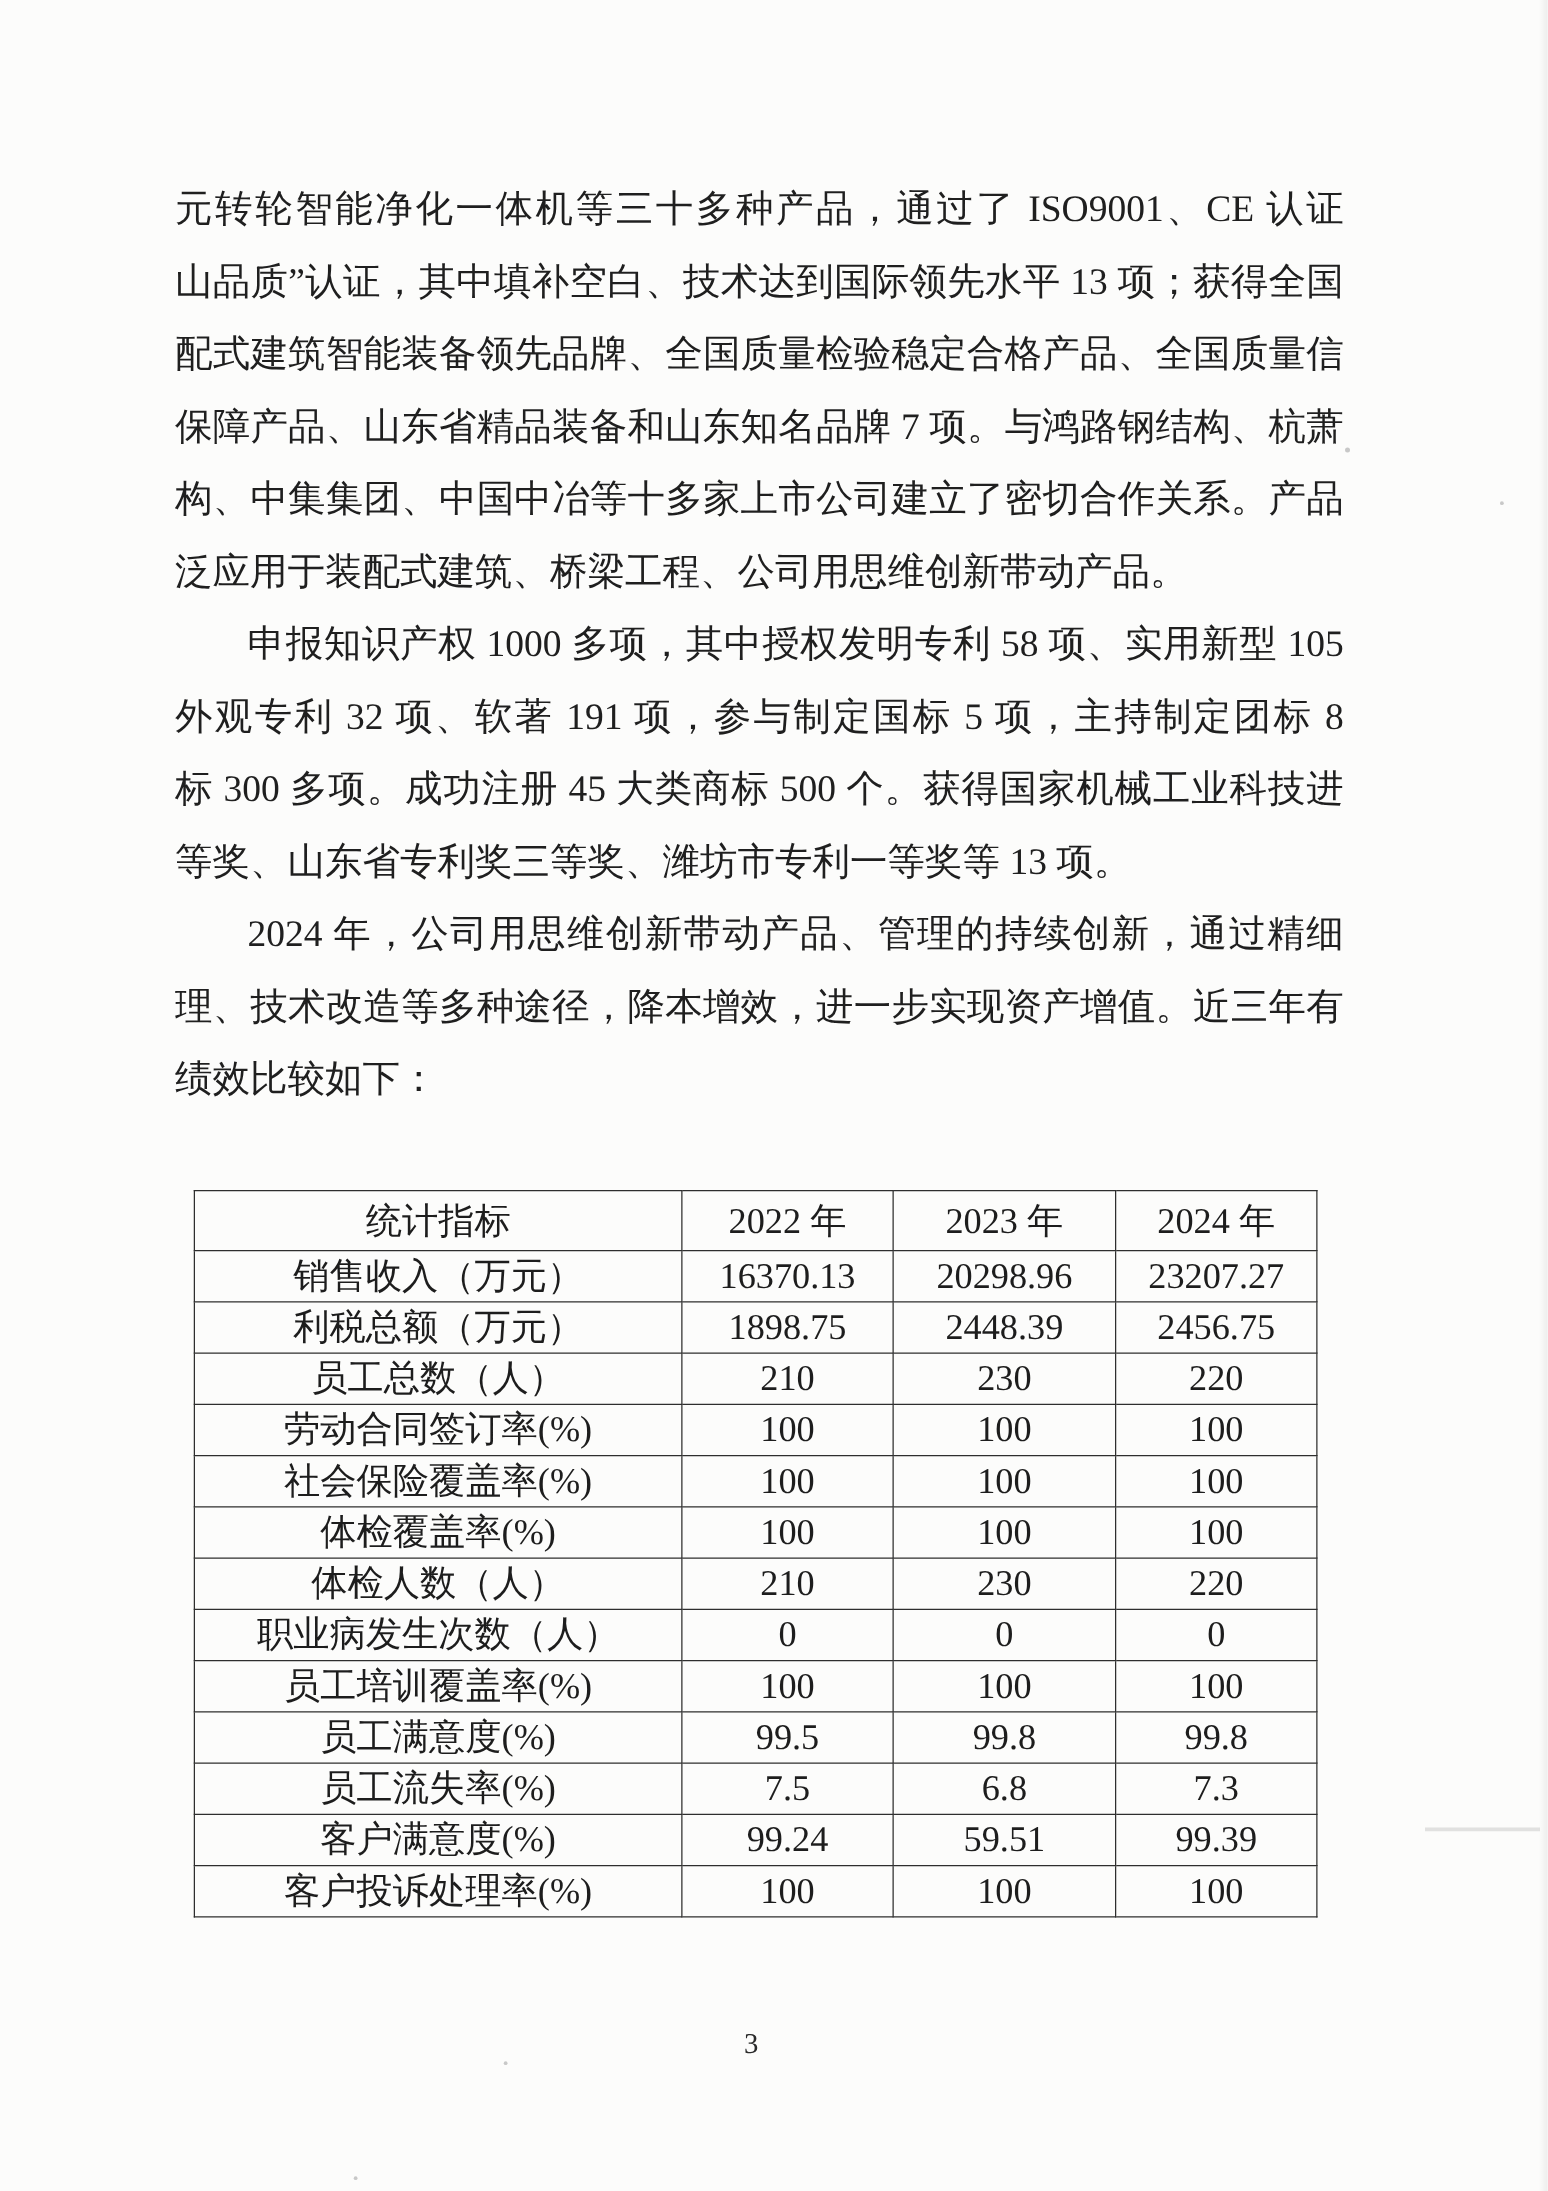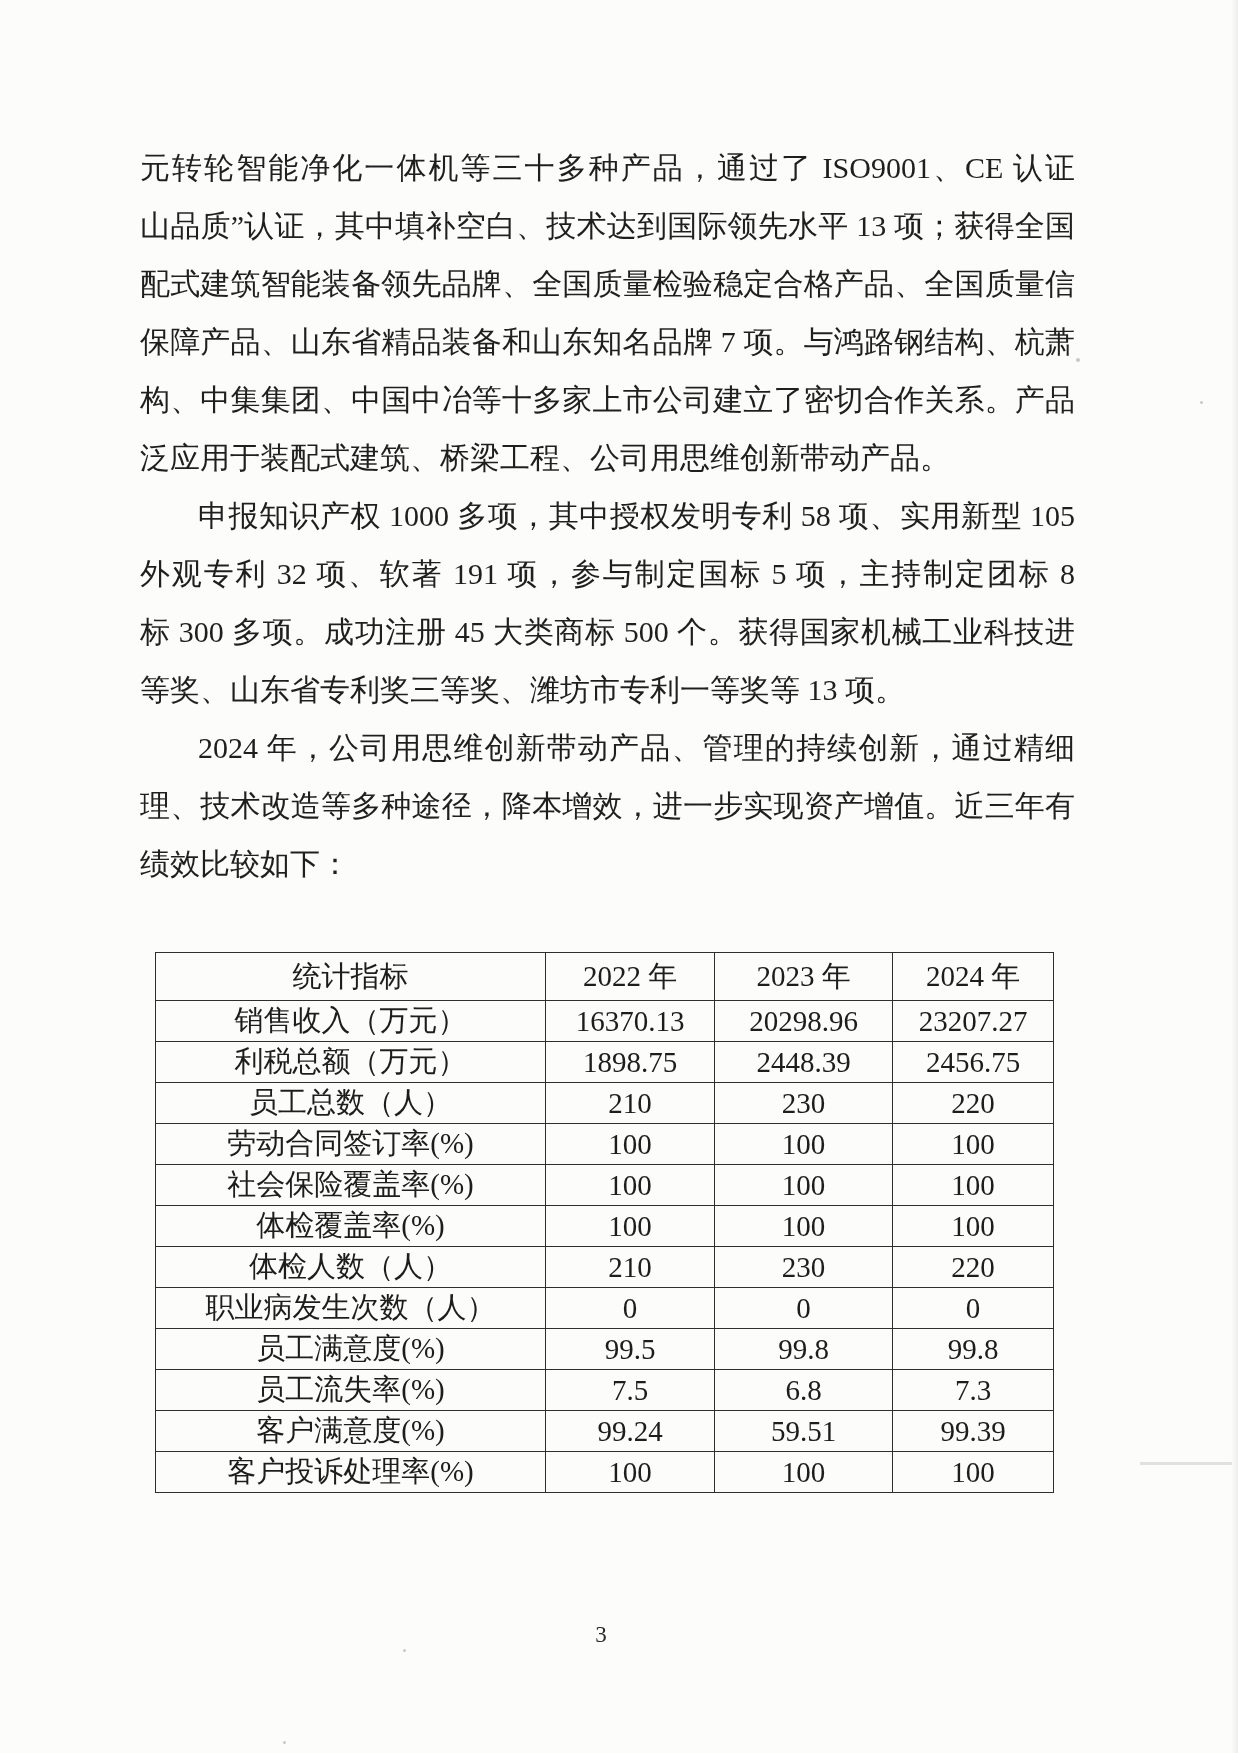--- a/index.html
+++ b/index.html
@@ -169,20 +169,26 @@
           <td>230</td>
           <td>220</td>
         </tr>
         <tr>
           <td>职业病发生次数（人）</td>
           <td>0</td>
           <td>0</td>
           <td>0</td>
         </tr>
         <tr>
+          <td>员工培训覆盖率(%)</td>
+          <td>100</td>
+          <td>100</td>
+          <td>100</td>
+        </tr>
+        <tr>
           <td>员工满意度(%)</td>
           <td>99.5</td>
           <td>99.8</td>
           <td>99.8</td>
         </tr>
         <tr>
           <td>员工流失率(%)</td>
           <td>7.5</td>
           <td>6.8</td>
           <td>7.3</td>

